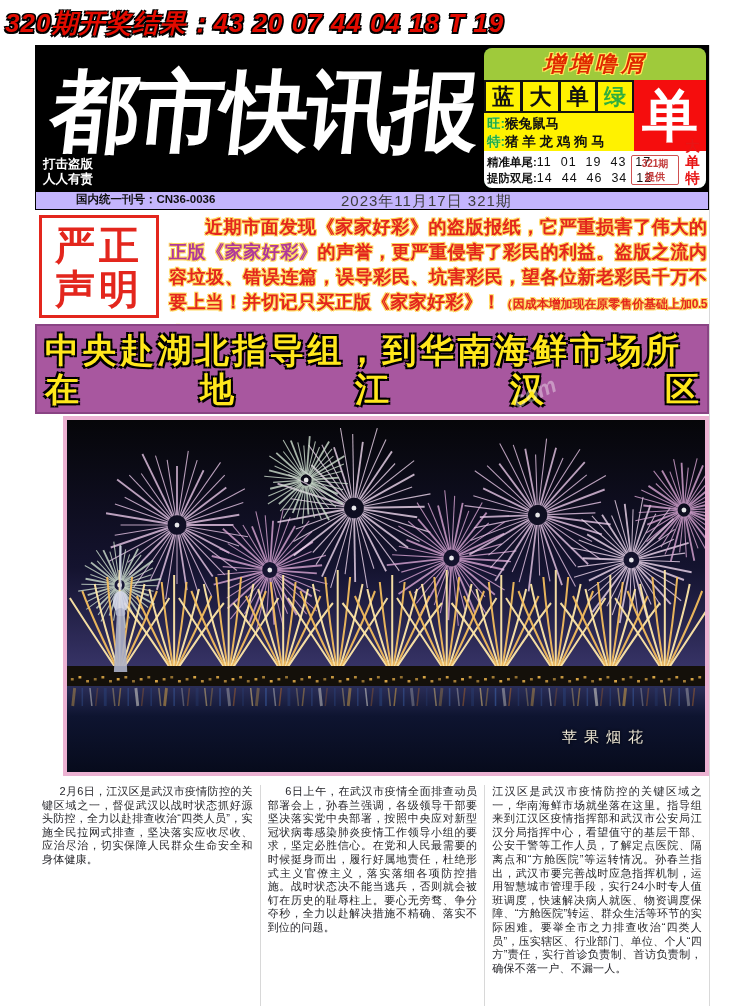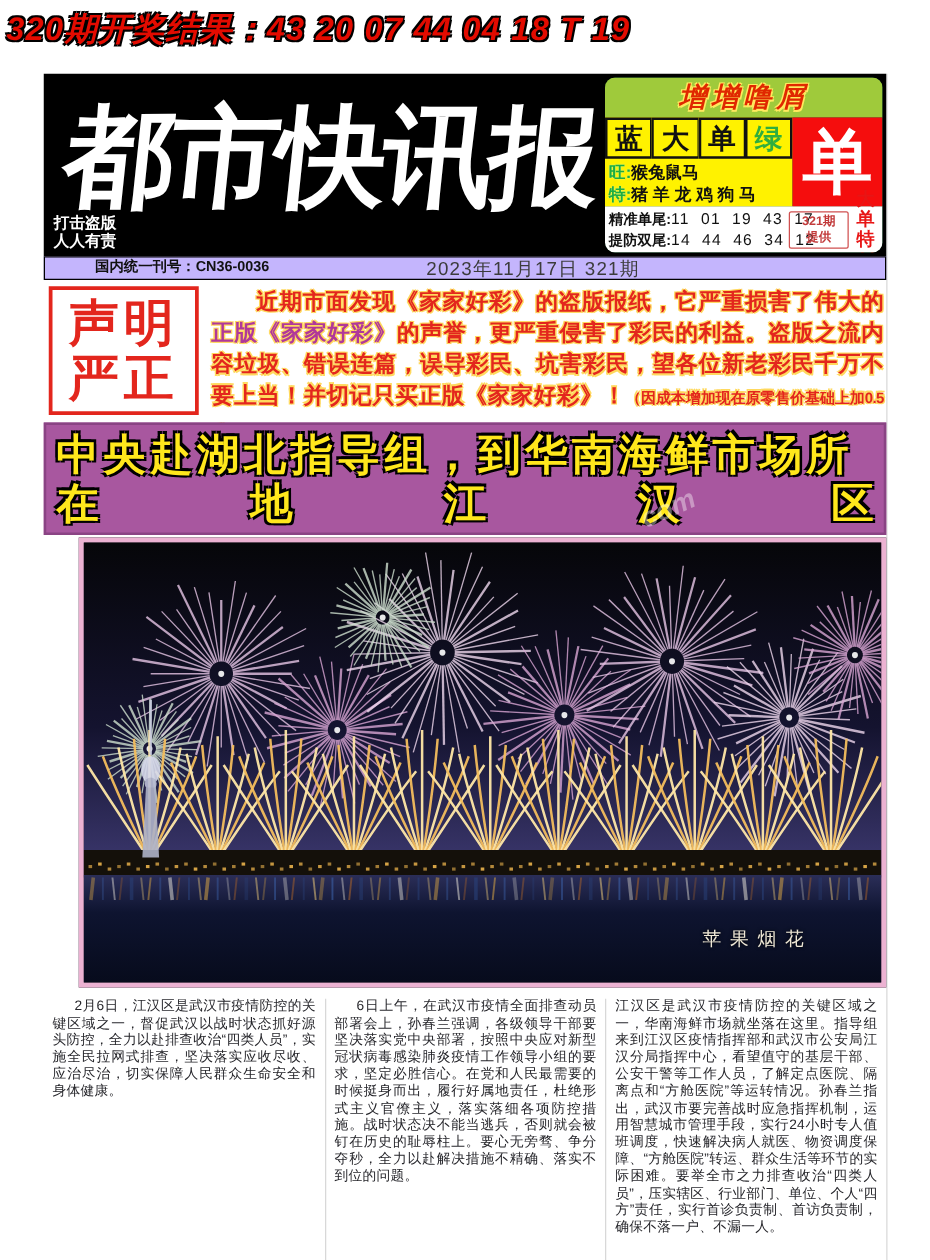--- a/index.html
+++ b/index.html
@@ -1,21 +1,21 @@
 <!DOCTYPE html>
 <html><head>
 <meta charset="utf-8">
 <style>
   * { margin:0; padding:0; box-sizing:border-box; }
   html,body { background:#ffffff; width:744px; font-family:"Liberation Sans", sans-serif; }
   .page { position:relative; width:744px; height:1008px; overflow:hidden; background:#fff; }
 
   
   .top-result {
-    margin:6px 0 18px 5px;
+    margin:6px 0 4px 5px;
     font-size:26px; font-weight:900; font-style:italic;
     color:#e30b00; letter-spacing:1px;
     text-shadow:-1.5px -1.5px 0 #000, 1.5px -1.5px 0 #000, -1.5px 1.5px 0 #000, 1.5px 1.5px 0 #000;
     white-space:nowrap;
   }
 
   .content { position:relative; margin-left:35px; width:675px; border-right:1px solid #d9d9d9; }
 
   
   .masthead { position:relative; height:146px; background:#000; }
@@ -154,22 +154,22 @@
       </div>
     </div>
 
     <div class="date-bar">
       <span class="issue-no">国内统一刊号：CN36-0036</span>
       <span class="date-text">2023年11月17日  321期</span>
     </div>
 
     <div class="statement">
       <div class="st-box">
+        <div>严正</div>
         <div>声明</div>
-        <div>严正</div>
       </div>
       <div class="st-body"><span>近期市面发现《家家好彩》的盗版报纸，它严重损害了伟大的</span><span class="st-hl">正版《家家好彩》</span><span>的声誉，更严重侵害了彩民的利益。盗版之流内容垃圾、错误连篇，误导彩民、坑害彩民，望各位新老彩民千万不要上当！并切记只买正版《家家好彩》！</span><span class="st-note">（因成本增加现在原零售价基础上加0.5毛）</span></div>
     </div>
 
     <div class="headline">
       <div class="hl-line">中央赴湖北指导组，到华南海鲜市场所</div>
       <div class="hl-line hl-spread">
           <span>在</span>
           <span>地</span>
           <span>江</span>

